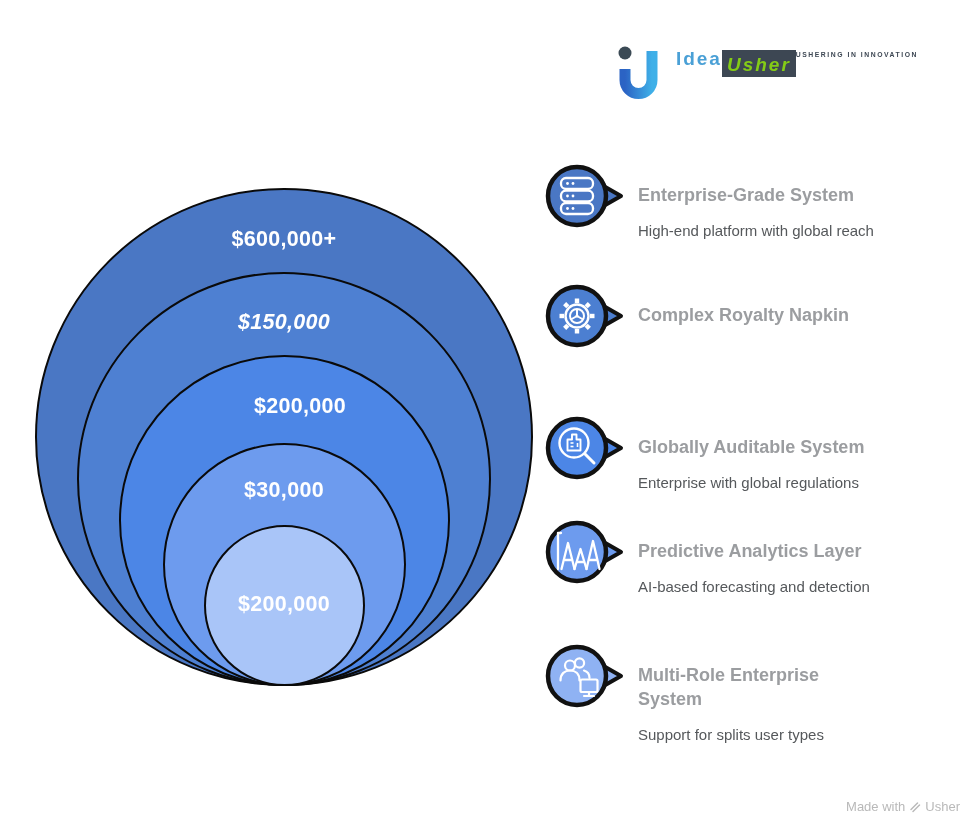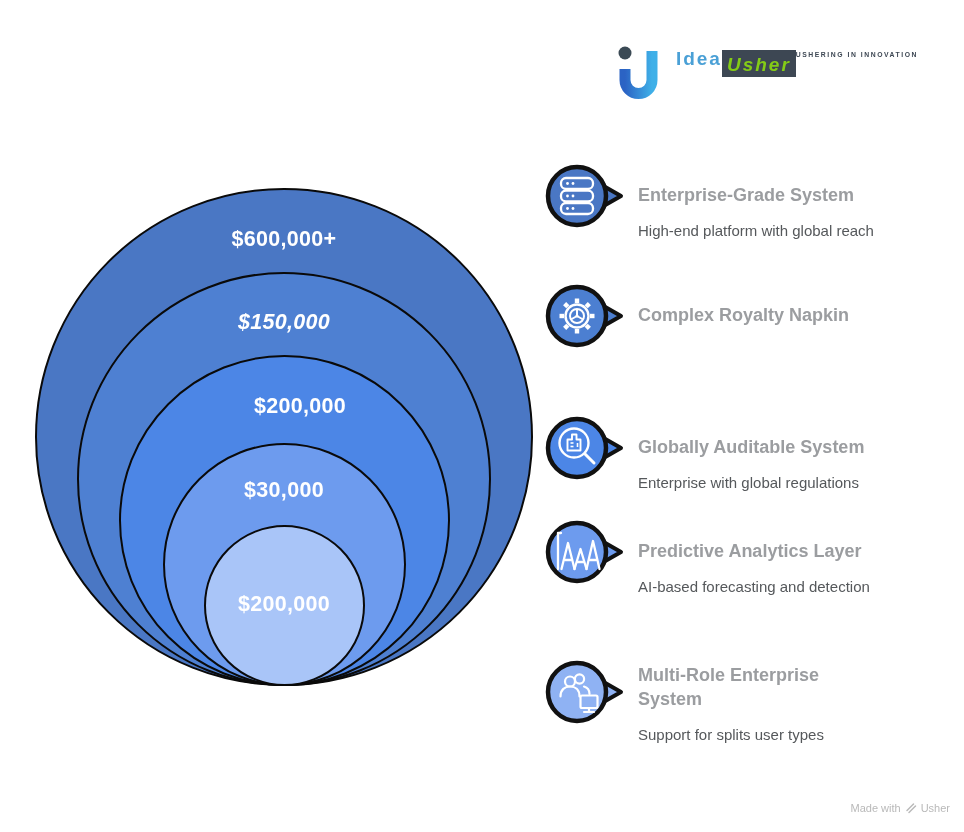--- a/index.html
+++ b/index.html
@@ -21,21 +21,21 @@
     position:absolute; left:284px; transform:translate(-50%,-50%);
     color:#ffffff; font-weight:bold; font-size:21.5px; letter-spacing:0.3px;
     white-space:nowrap;
   }
   .l1 { top:239px; } .l2 { top:322px;font-style:italic; } .l3 { top:406px;margin-left:16px; }
   .l4 { top:490px; } .l5 { top:604px; }
 
   
   .legend-item { position:absolute; left:543px; display:flex; align-items:flex-start; }
   .li1 { top:160px; } .li2 { top:280px; } .li3 { top:412px; }
-  .li4 { top:516px; } .li5 { top:640px;align-items:center; }
+  .li4 { top:516px; } .li5 { top:640px; }
   .bubble { width:84px; height:72px; flex:0 0 84px; }
   .legend-text { margin-left:11px; margin-top:23px; width:250px; }
   .legend-title {
     font-size:18px; font-weight:bold; color:#9b9da0; line-height:24px;
   }
   .legend-sub {
     font-size:15px; color:#55585b; margin-top:14px; line-height:19px; white-space:nowrap;
   }
 
   
@@ -49,22 +49,22 @@
     background:#3d4753; color:#84cc16; font-weight:bold; font-size:19px;
     letter-spacing:2px; padding:4px 5px 2px 5px; margin-top:2px; line-height:21px;font-style:italic;
   }
   .logo-tagline {
     color:#3d4753; font-weight:bold; font-size:6.8px; letter-spacing:1.55px;
     margin-top:3px; white-space:nowrap;
   }
 
   
   .footer {
-    position:absolute; right:14px; bottom:18px; display:flex; align-items:flex-start;
-    color:#b9b9b9; font-size:11px;
+    position:absolute; right:4px; bottom:18px; display:flex; align-items:center;
+    color:#b9b9b9; font-size:13px;
   }
   .footer .napkin-glyph { margin:0 4px; }
 </style>
 </head>
 <body>
 
 <div class="page">
 
   <div class="logo">
     <svg class="logo-mark" viewBox="0 0 58 62">

